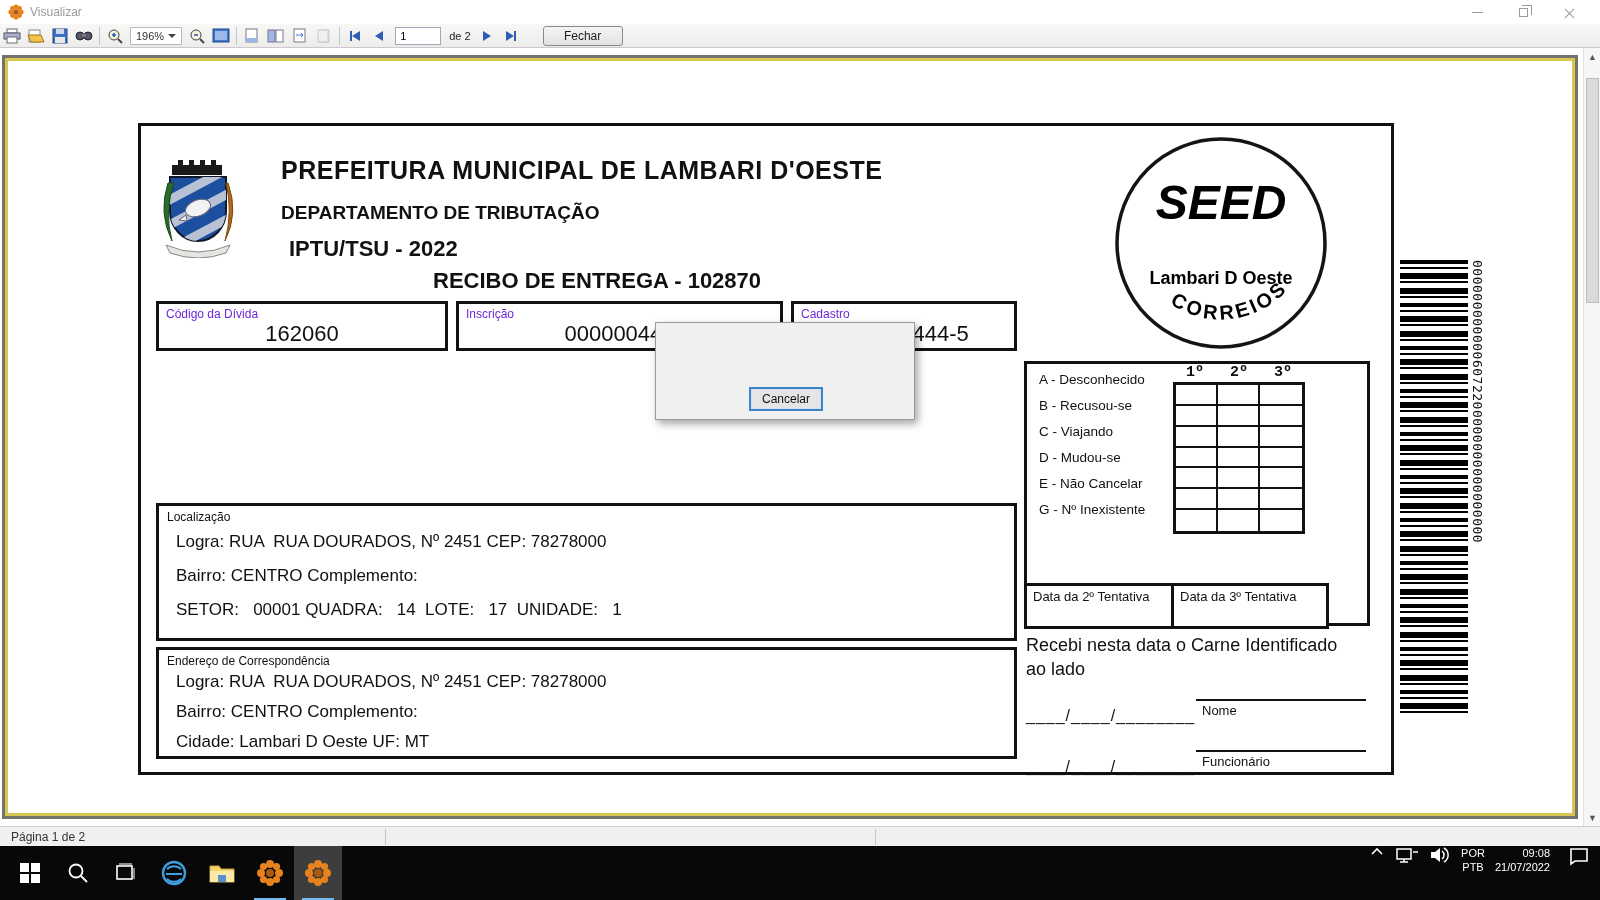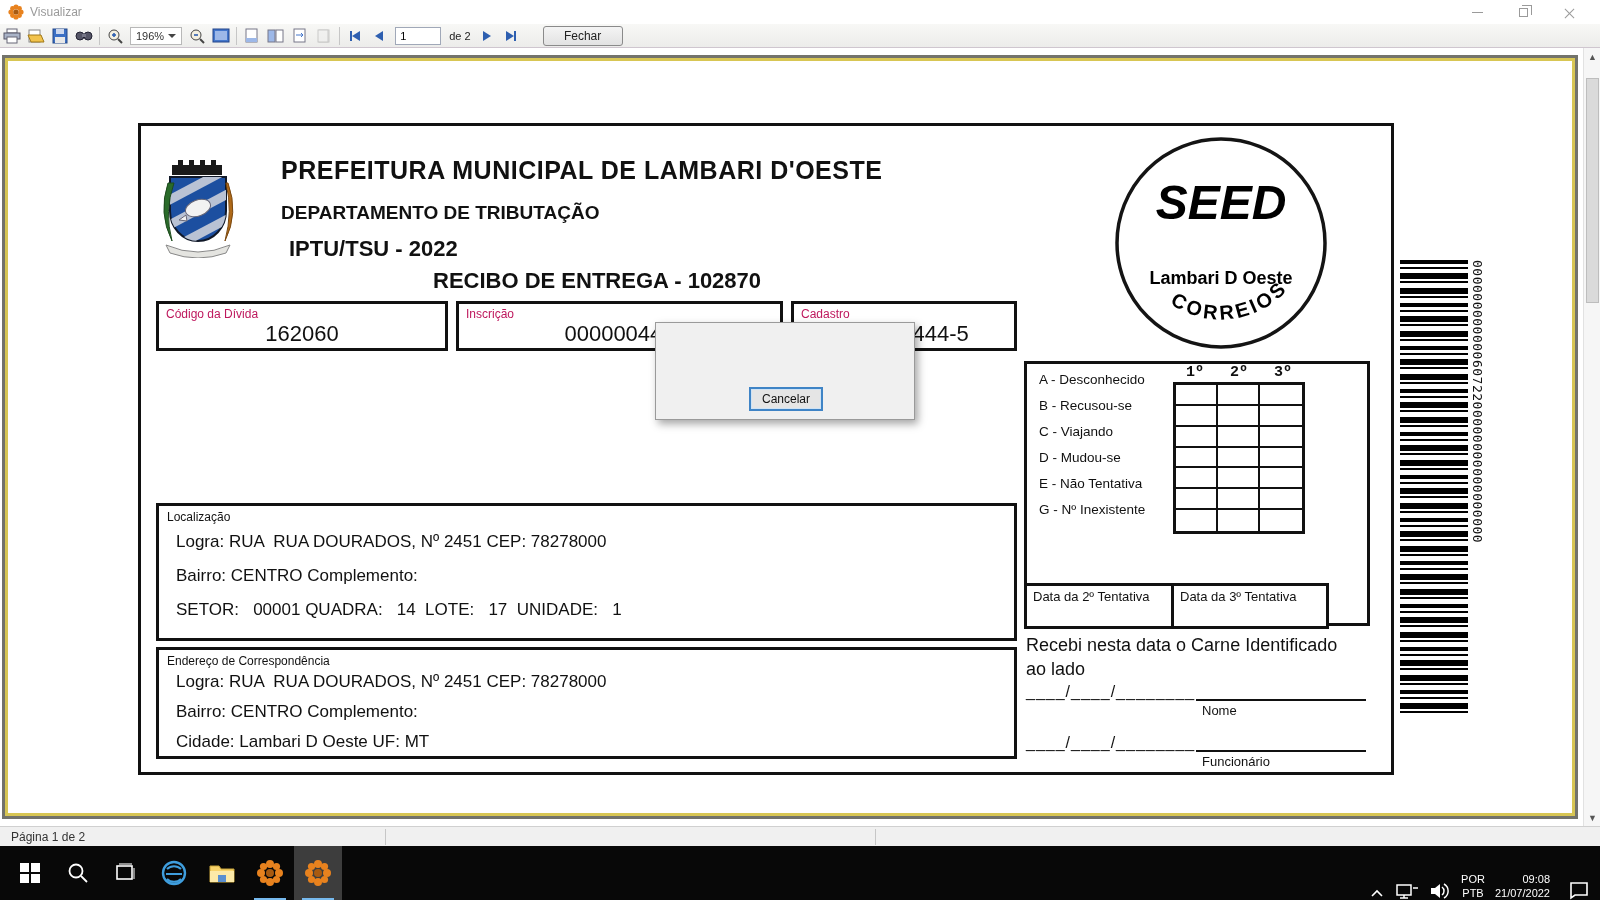--- a/index.html
+++ b/index.html
@@ -43,38 +43,38 @@
   .page { position:absolute; left:2px; top:7px; width:1576px; height:764px; background:#fff;
           border:3px solid #73736b; box-shadow:inset 0 0 0 3px #d8c654; }
   .vscroll { position:absolute; right:0; top:0; width:17px; height:778px; background:#f6f6f6; border-left:1px solid #e2e2e2; }
   .vthumb { position:absolute; left:2px; top:30px; width:13px; height:225px; background:#dadada; border:1px solid #bdbdbd; }
   .sarrow { position:absolute; left:0; width:17px; height:17px; display:flex; align-items:center; justify-content:center; color:#555; font-size:9px; }
 
   
   .doc { position:absolute; left:133px; top:65px; width:1256px; height:652px; border:3px solid #111; color:#111; }
   .abs { position:absolute; }
   .fbox { position:absolute; border:3px solid #111; }
-  .flabel { position:absolute; left:7px; top:3px; font-size:12px; color:#be185d; }
+  .flabel { position:absolute; left:7px; top:3px; font-size:12px; color:#6d28d9; }
   .fvalue { position:absolute; left:0; right:0; top:17px; text-align:center; font-size:22px; }
   .h1 { font-size:25px; font-weight:bold; letter-spacing:.5px; }
   .h2 { font-size:19px; font-weight:bold; }
   .h3 { font-size:22px; font-weight:bold; }
   .docline { font-size:17px; white-space:pre; }
   .codeline { font-size:13.5px; }
   .agrid-wrap { position:absolute; }
   .agrid { display:grid; grid-template-columns:repeat(3,1fr); grid-auto-rows:1fr; border:3px solid #111; width:132px; height:152px; background:#fff; }
   .gcell { border-right:2px solid #111; border-bottom:2px solid #111; }
   .gcell:nth-child(3n){ border-right:none; } .gcell:nth-child(n+19){ border-bottom:none; }
   .ghead { position:absolute; display:flex; width:132px; font-size:15px; font-weight:bold; }
   .ghead span { flex:1; text-align:center;font-family:Liberation Mono, monospace; }
   .tentbox { position:absolute; border:3px solid #111; background:#fff; }
   .tentbox .tl { position:absolute; left:6px; top:3px; font-size:13px; }
   .ruleline { position:absolute; border-top:2px solid #111; }
   .rulelbl { position:absolute; font-size:13px; color:#111; }
-  .dateline { position:absolute; font-size:16px; letter-spacing:1px; color:#111; }
+  .dateline { position:absolute; font-size:16px; letter-spacing:1px; color:#111;margin-top:24px; }
 
   
   .bc-bars { position:absolute; left:1395px; top:202px; width:68px; height:456px;
     background:repeating-linear-gradient(180deg,#000 0 4px,#fff 4px 7px,#000 7px 9px,#fff 9px 13px,#000 13px 19px,#fff 19px 21px,#000 21px 23px,#fff 23px 28px,#000 28px 34px,#fff 34px 36px,#000 36px 38px,#fff 38px 43px); }
   .bc-digits { position:absolute; left:1463px; top:202px; height:458px; width:17px;
     writing-mode:vertical-rl; font-family:"DejaVu Sans Mono",monospace; font-size:13px; letter-spacing:.5px; color:#111; }
 
   
   .dialog { position:absolute; left:655px; top:322px; width:260px; height:98px; background:#f0f0f0;
             border:1px solid #9a9a9a; box-shadow:3px 4px 8px rgba(0,0,0,.35); z-index:50; }
@@ -86,21 +86,21 @@
   .statusbar { position:absolute; left:0; top:826px; width:1600px; height:20px; background:#f0f0f0;
                border-top:1px solid #d0d0d0; font-size:12px; color:#333; display:flex; align-items:center; }
   .statusbar .txt { margin-left:11px; }
   .ssep { position:absolute; top:2px; width:1px; height:16px; background:#c6c6c6; }
 
   
   .taskbar { position:absolute; left:0; top:846px; width:1600px; height:54px; background:#080808; color:#fff; }
   .tslot { position:absolute; top:0; width:48px; height:54px; display:flex; align-items:center; justify-content:center; }
   .tslot.active { background:#3d3d3d; }
   .underline { position:absolute; bottom:0; left:8px; right:8px; height:2px; background:#76b9ed; }
-  .tray { position:absolute; right:0; top:0; height:54px; display:flex; align-items:flex-end; gap:10px; padding-right:10px; }
+  .tray { position:absolute; right:0; top:0; height:54px; display:flex; align-items:flex-start; gap:10px; padding-right:10px; }
   .traytxt { font-size:11px; line-height:14px; text-align:center; }
   .clock { font-size:11px; line-height:14px; text-align:right; }
 </style>
 </head>
 <body>
 
 <div class="titlebar">
   <svg width="16" height="16" style="margin-left:8px">
     <g fill="#e8821e">
         <circle cx="8" cy="3" r="2.6"></circle>
@@ -279,21 +279,21 @@
         <span class="flabel">Cadastro</span>
         <span class="fvalue">000000444-5</span>
       </div>
 
 
       <div class="fbox" style="left:883px;top:235px;width:346px;height:265px">
         <div class="abs codeline" style="left:12px;top:8px">A - Desconhecido</div>
         <div class="abs codeline" style="left:12px;top:34px">B - Recusou-se</div>
         <div class="abs codeline" style="left:12px;top:60px">C - Viajando</div>
         <div class="abs codeline" style="left:12px;top:86px">D - Mudou-se</div>
-        <div class="abs codeline" style="left:12px;top:112px">E - Não Tentativa</div>
+        <div class="abs codeline" style="left:12px;top:112px">E - Não Cancelar</div>
         <div class="abs codeline" style="left:12px;top:138px">G - Nº Inexistente</div>
         <div class="ghead" style="left:146px;top:0px">
           <span>1º</span>
           <span>2º</span>
           <span>3º</span>
         </div>
         <div class="agrid-wrap" style="left:146px;top:18px">
           <div class="agrid">
               <div class="gcell"></div>
               <div class="gcell"></div>

